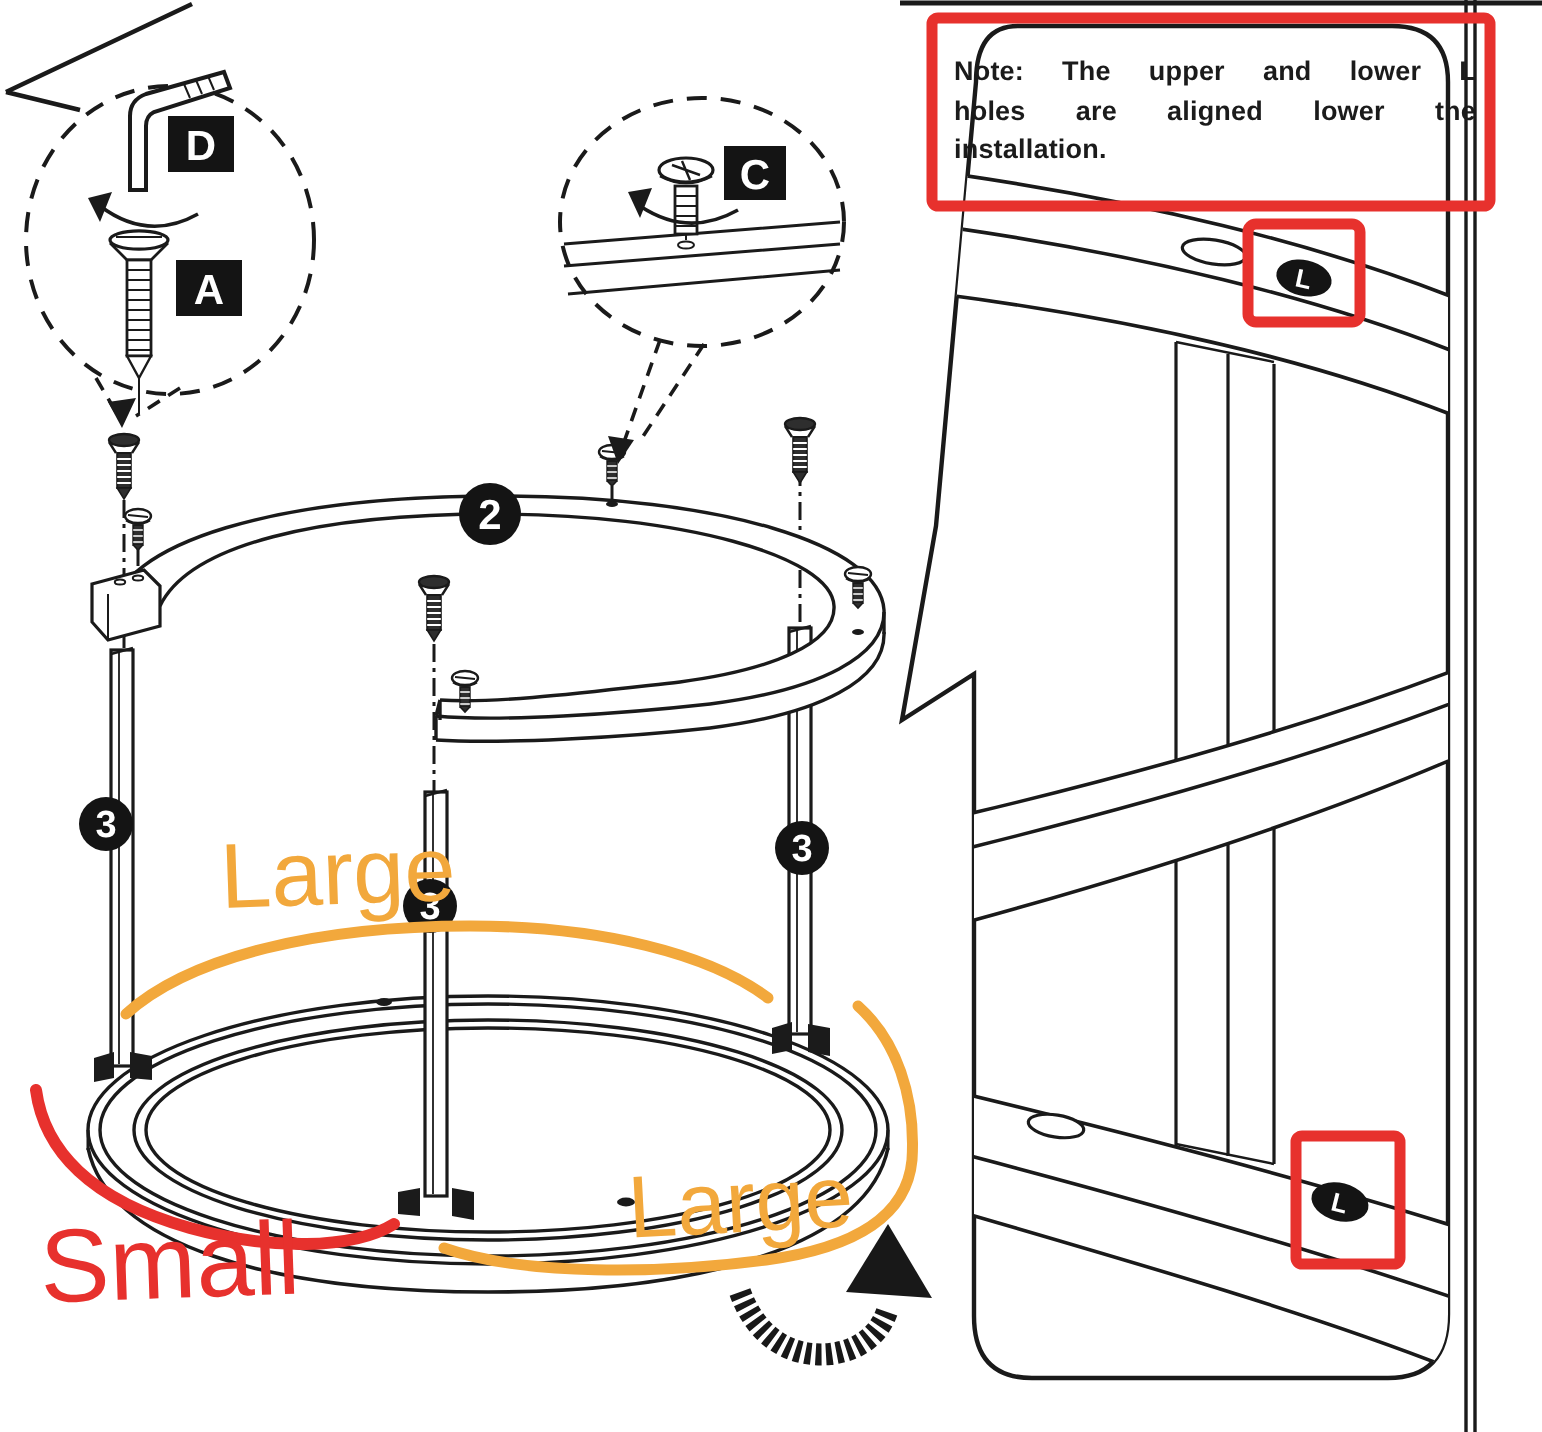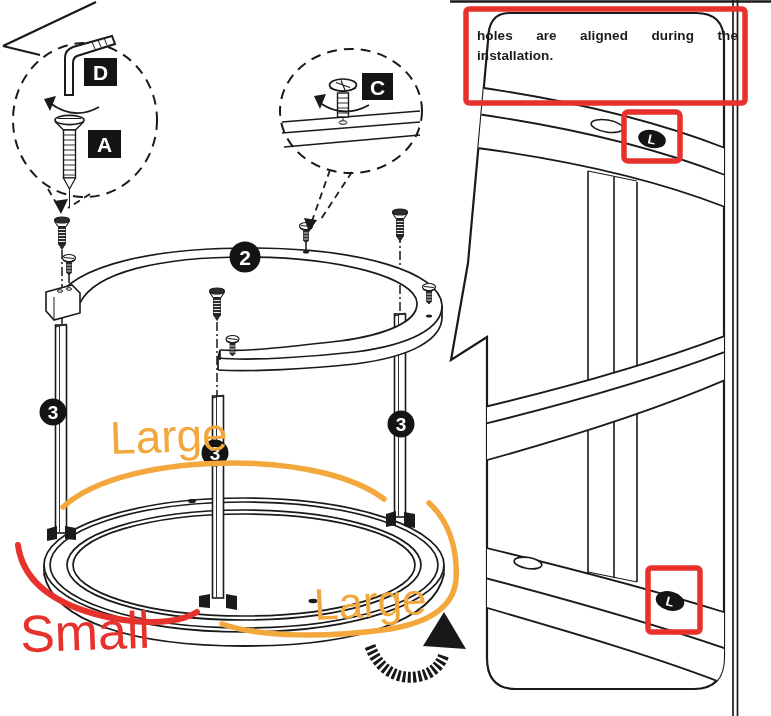--- a/index.html
+++ b/index.html
@@ -248,20 +248,21 @@
   </g>
 
   <g fill="none" stroke="#e7312d">
     <rect x="466" y="9" width="279" height="94" rx="3" stroke-width="5.5"></rect>
     <rect x="624" y="112" width="56" height="49" rx="4" stroke-width="5.5"></rect>
     <rect x="648" y="568" width="52" height="64" rx="3" stroke-width="5.5"></rect>
   </g>
 </svg>
 
   <div class="note-block">
-    <div class="note-line">holes are aligned during the</div>
+    <div class="note-line">Note: The upper and lower L</div>
+    <div class="note-line">holes are aligned lower the</div>
     <div class="note-line last">installation.</div>
   </div>
 
   <div class="annot large-top">Large</div>
   <div class="annot large-bottom">Large</div>
   <div class="annot small-red">Small</div>
 </div>
 
 </body></html>

